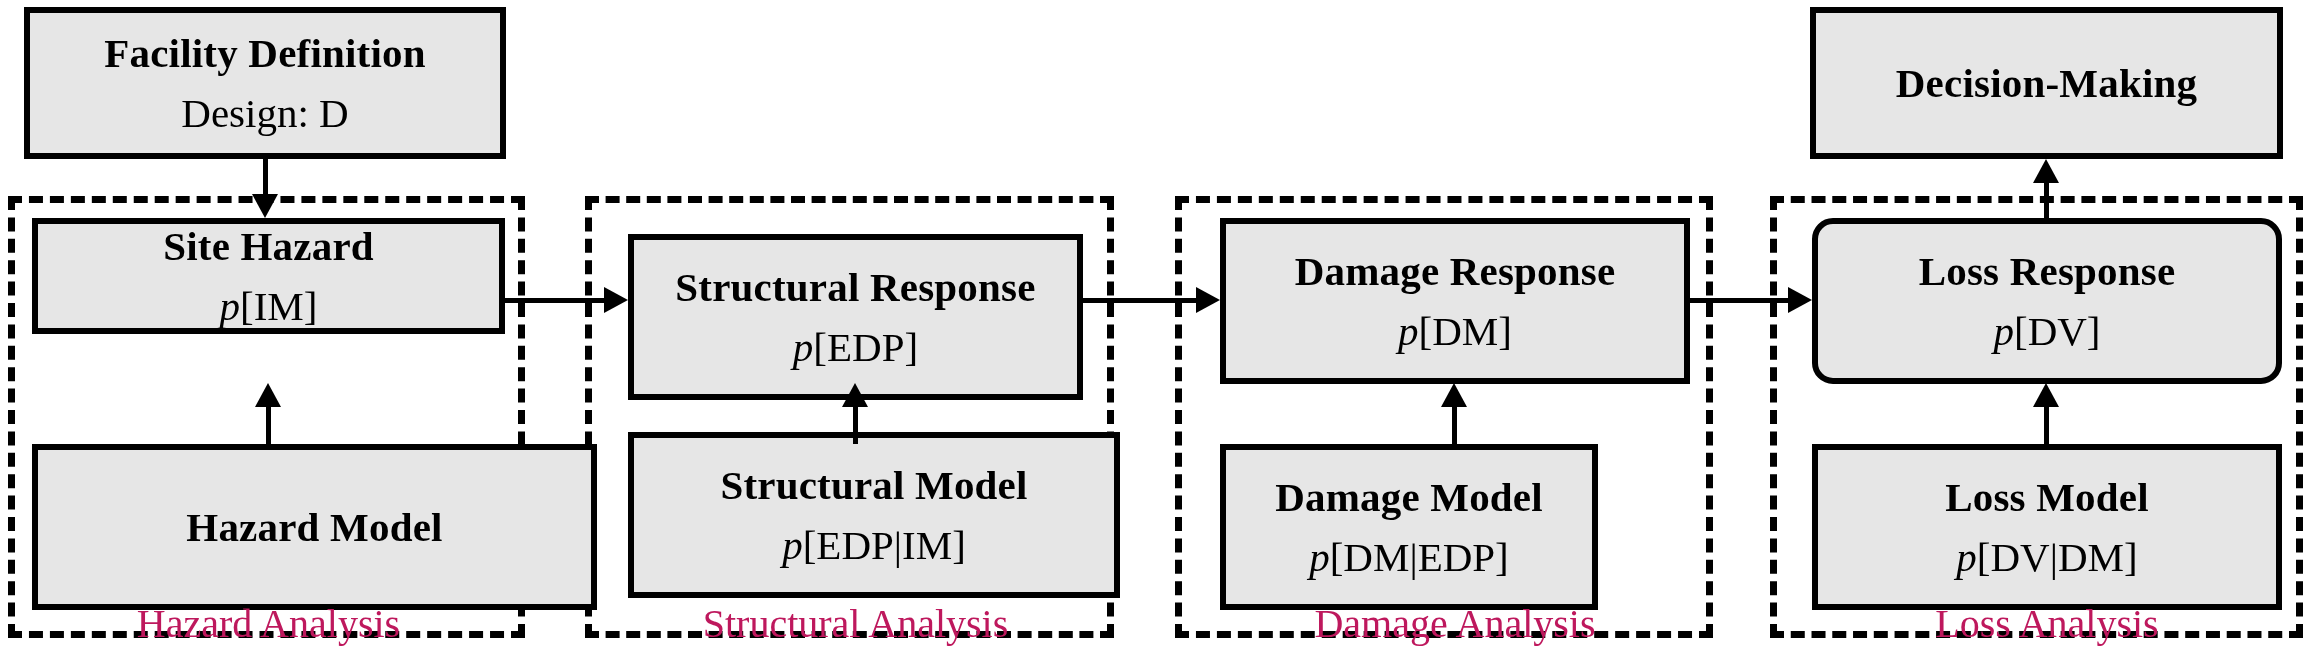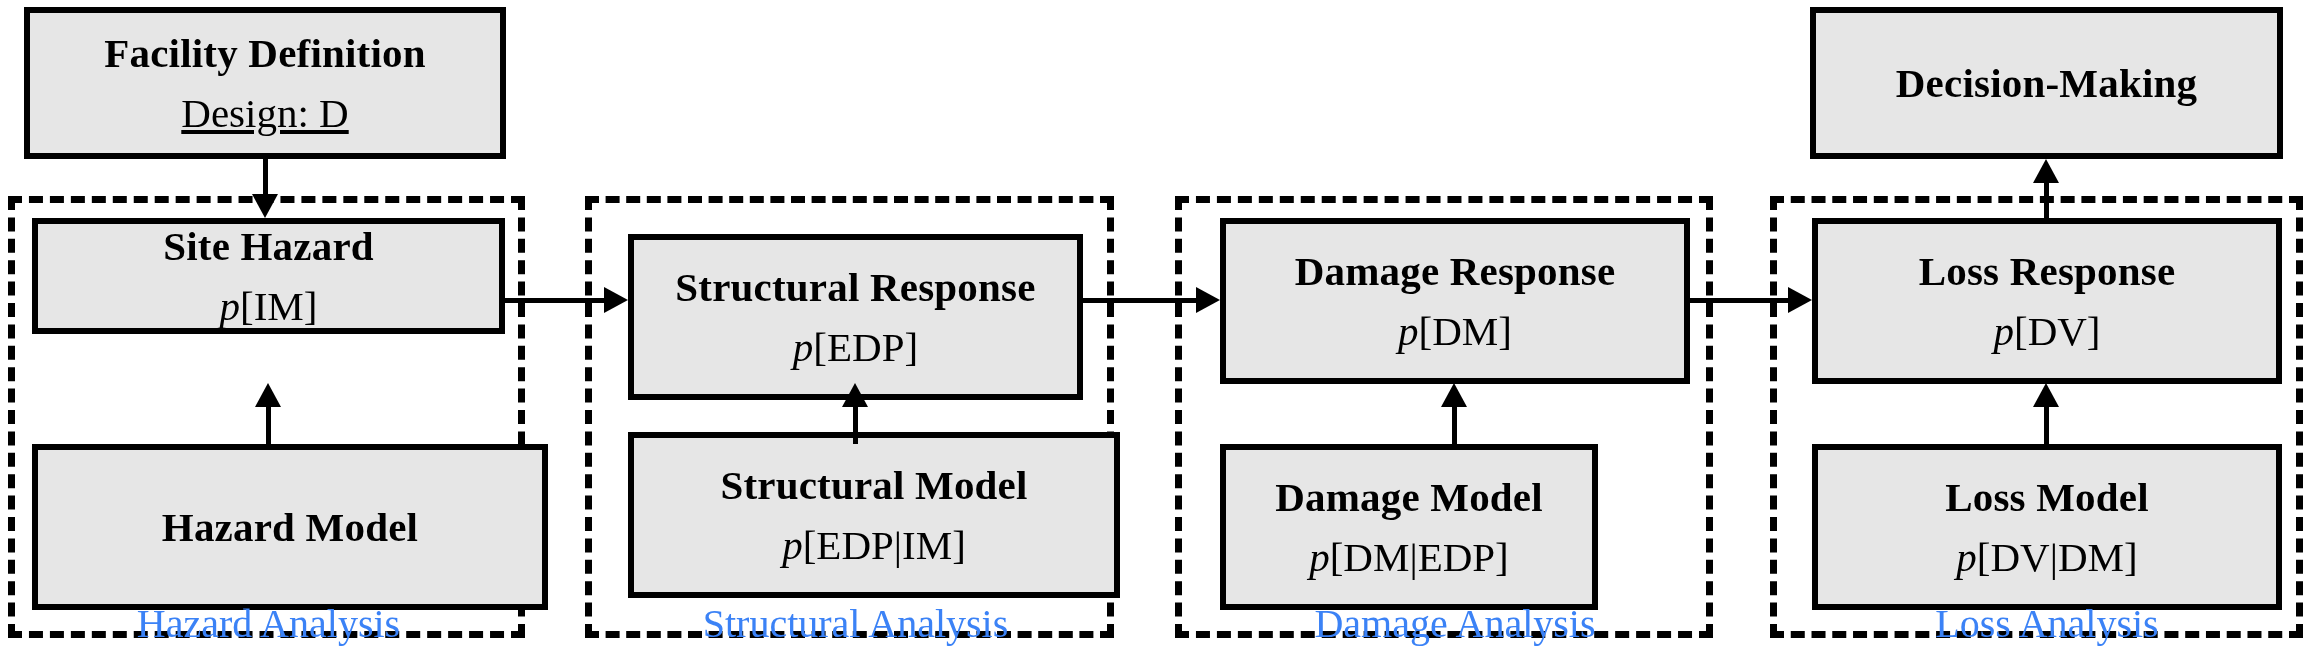--- a/index.html
+++ b/index.html
@@ -10,21 +10,21 @@
     position:absolute;
     border:7px dashed #000000;
     box-sizing:border-box;
     background:transparent;
   }
   .grouplabel{
     position:absolute;
     text-align:center;
     font-size:40px;
     font-weight:400;
-    color:#3b82f6;
+    color:#be185d;
     white-space:nowrap;
     line-height:1;
   }
 
   .nodebox{
     position:absolute;
     box-sizing:border-box;
     background:#e6e6e6;
     border:6px solid #000000;
     display:flex;
@@ -43,21 +43,21 @@
   .nodebox .subtitle{
     font-size:41px;
     font-weight:400;
     line-height:1.18;
     white-space:nowrap;
     margin-top:12px;
   }
   .nodebox .subtitle .pv{font-style:italic;}
   .nodebox.two-line-plain .title{font-weight:700;}
   .nodebox.two-line-plain .line2{
-    font-size:41px;font-weight:400;line-height:1.18;white-space:nowrap;margin-top:12px;text-decoration:underline;
+    font-size:41px;font-weight:400;line-height:1.18;white-space:nowrap;margin-top:12px;
   }
 
   
   .vline{position:absolute;background:#000000;width:5px;}
   .hline{position:absolute;background:#000000;height:5px;}
   .arrowdown{
     position:absolute;width:0;height:0;
     border-left:13px solid transparent;
     border-right:13px solid transparent;
     border-top:24px solid #000000;
@@ -92,21 +92,21 @@
   <div class="group" style="left:8px;top:196px;width:517px;height:442px;"></div>
   <div class="group" style="left:585px;top:196px;width:529px;height:442px;"></div>
   <div class="group" style="left:1175px;top:196px;width:538px;height:442px;"></div>
   <div class="group" style="left:1770px;top:196px;width:533px;height:442px;"></div>
 
   <div class="nodebox" style="left:32px;top:218px;width:473px;height:116px;">
     <div class="title">Site Hazard</div>
     <div class="subtitle"><span class="pv">p</span><span>[IM]</span></div>
   </div>
 
-  <div class="nodebox" style="left:32px;top:444px;width:516px;height:166px;text-align:center;">
+  <div class="nodebox" style="left:32px;top:444px;width:565px;height:166px;text-align:center;">
     <div class="title">Hazard Model</div>
   </div>
 
   <div class="grouplabel" style="left:32px;top:604px;width:473px;">Hazard Analysis</div>
 
   <div class="nodebox" style="left:628px;top:218px;width:455px;height:166px;margin-top:16px;">
     <div class="title">Structural Response</div>
     <div class="subtitle"><span class="pv">p</span><span>[EDP]</span></div>
   </div>
 
@@ -122,21 +122,21 @@
     <div class="subtitle"><span class="pv">p</span><span>[DM]</span></div>
   </div>
 
   <div class="nodebox" style="left:1220px;top:444px;width:378px;height:166px;">
     <div class="title">Damage Model</div>
     <div class="subtitle"><span class="pv">p</span><span>[DM|EDP]</span></div>
   </div>
 
   <div class="grouplabel" style="left:1220px;top:604px;width:470px;">Damage Analysis</div>
 
-  <div class="nodebox" style="left:1812px;top:218px;width:470px;height:166px;">
+  <div class="nodebox" style="left:1812px;top:218px;width:470px;height:166px;border-radius:21px;">
     <div class="title">Loss Response</div>
     <div class="subtitle"><span class="pv">p</span><span>[DV]</span></div>
   </div>
 
   <div class="nodebox" style="left:1812px;top:444px;width:470px;height:166px;">
     <div class="title">Loss Model</div>
     <div class="subtitle"><span class="pv">p</span><span>[DV|DM]</span></div>
   </div>
 
   <div class="grouplabel" style="left:1812px;top:604px;width:470px;">Loss Analysis</div>

